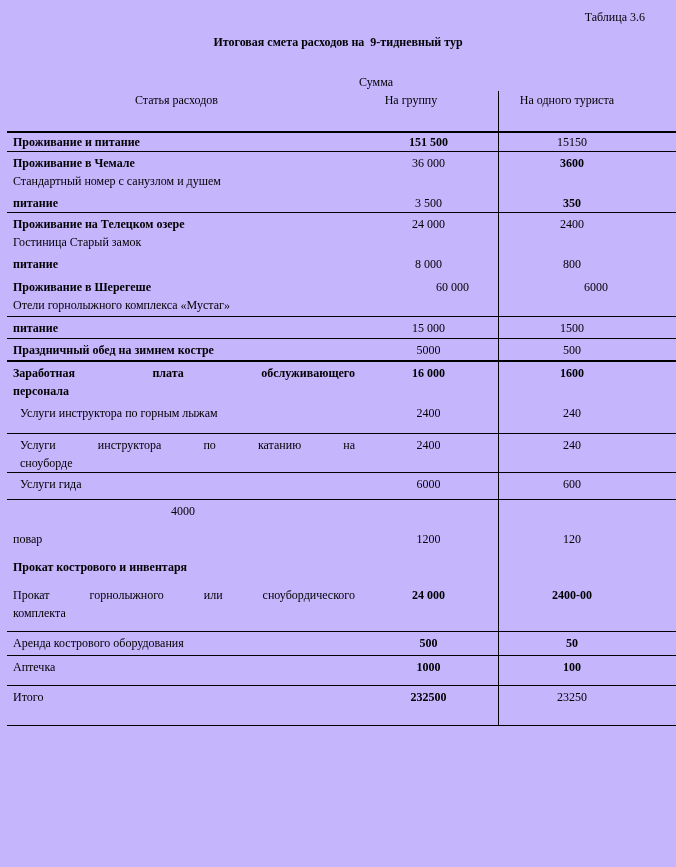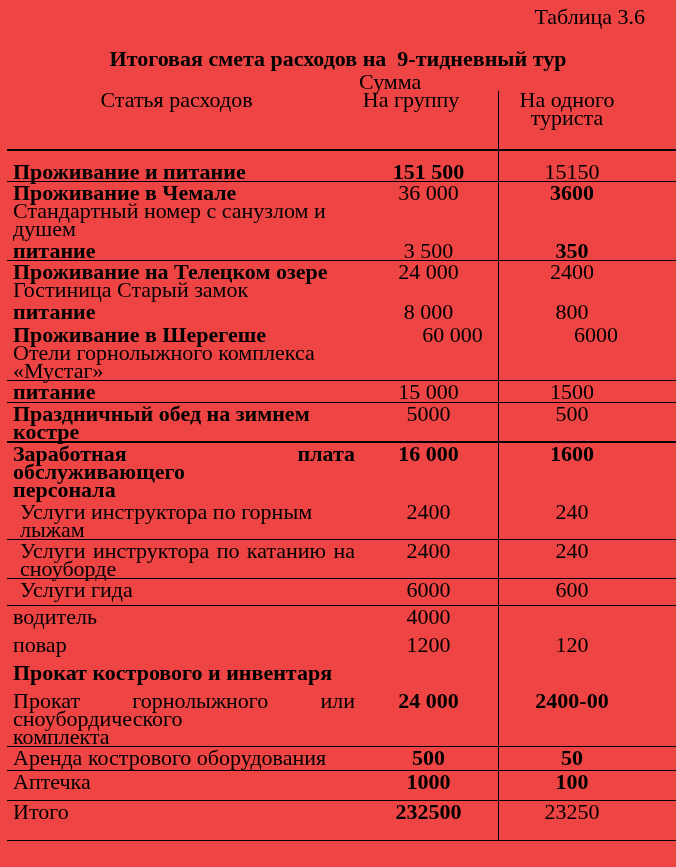--- a/index.html
+++ b/index.html
@@ -1,32 +1,32 @@
 <!DOCTYPE html>
 <html><head>
 <meta charset="utf-8">
 <style>
   html,body{margin:0;padding:0;background:#fff;}
   .doc{
     position:relative;
     width:676px;height:867px;
-    background:#ef4444;color:#000;
+    background:#c4b5fd;color:#000;
     font-family:"Liberation Serif","DejaVu Serif",serif;
-    font-size:22px;
+    font-size:12px;
     overflow:hidden;
   }
   .caption{
     text-align:right;
     padding:8px 31px 0 0;
     line-height:18px;
   }
   .doc-title{
     text-align:center;
     font-weight:bold;
-    margin-top:24px;
+    margin-top:7px;
     line-height:18px;
     white-space:pre;
   }
   .table-wrap{
     position:absolute;
     left:7px;top:65px;width:669px;
   }
   .vline{
     position:absolute;
     left:491px;top:26px;bottom:0;
@@ -44,21 +44,21 @@
   .th2{text-align:center;padding-right:35px;}
   .th3{text-align:center;padding-right:40px;}
   .tbody{border-top:2px solid #000;}
   .band{
     border-bottom:1px solid #000;
     box-sizing:border-box;
     display:flex;flex-direction:column;
     padding-top:2px;
   }
   .band.thick{border-bottom-width:2px;}
-  .tbody .band:nth-child(1){min-height:18px;padding-top:12px;}
+  .tbody .band:nth-child(1){min-height:18px;padding-top:0;}
   .tbody .band:nth-child(2){min-height:61px;}
   .tbody .band:nth-child(3){min-height:104px;}
   .tbody .band:nth-child(4){min-height:22px;}
   .tbody .band:nth-child(5){min-height:23px;}
   .tbody .band:nth-child(6){min-height:72px;}
   .tbody .band:nth-child(7){min-height:38px;}
   .tbody .band:nth-child(8){min-height:27px;}
   .tbody .band:nth-child(9){min-height:132px;}
   .tbody .band:nth-child(10){min-height:24px;}
   .tbody .band:nth-child(11){min-height:30px;}
@@ -195,23 +195,20 @@
           <div class="trow">
             <div class="c1 ind">
               <span class="lline">Услуги гида</span>
             </div>
             <div class="c2">6000</div>
             <div class="c3">600</div>
           </div>
         </div>
         <div class="band">
           <div class="trow">
-            <div class="c1">
-              <span class="lline">водитель</span>
-            </div>
             <div class="c2">4000</div>
           </div>
           <div class="trow gap-lg">
             <div class="c1">
               <span class="lline">повар</span>
             </div>
             <div class="c2">1200</div>
             <div class="c3">120</div>
           </div>
           <div class="trow gap-lg">

